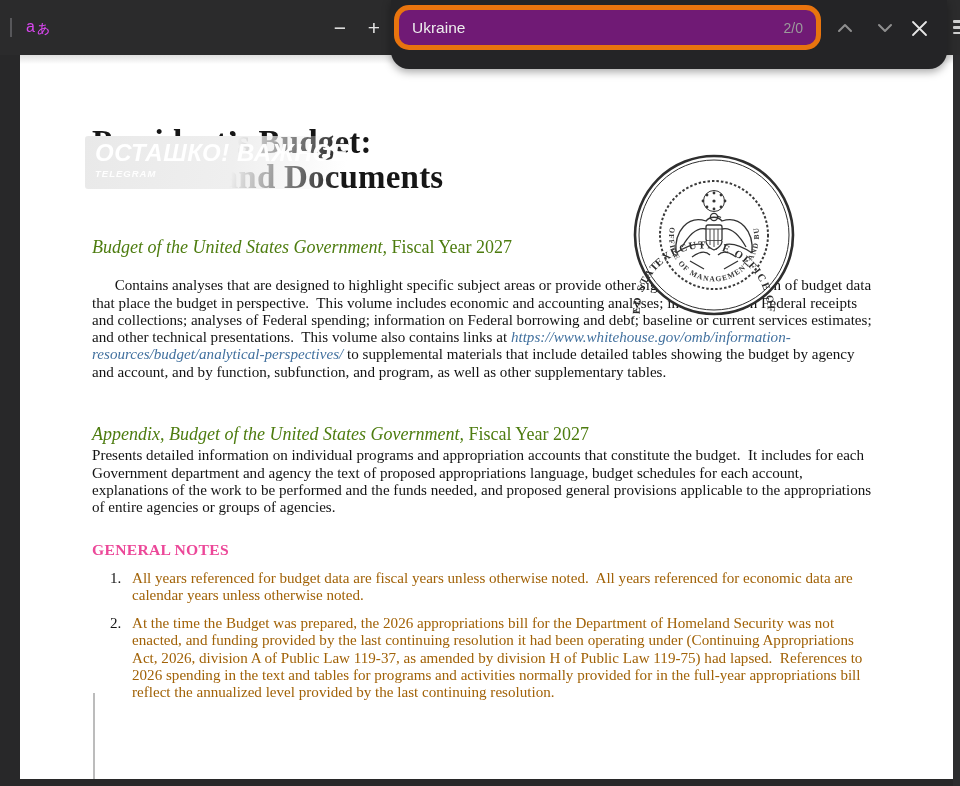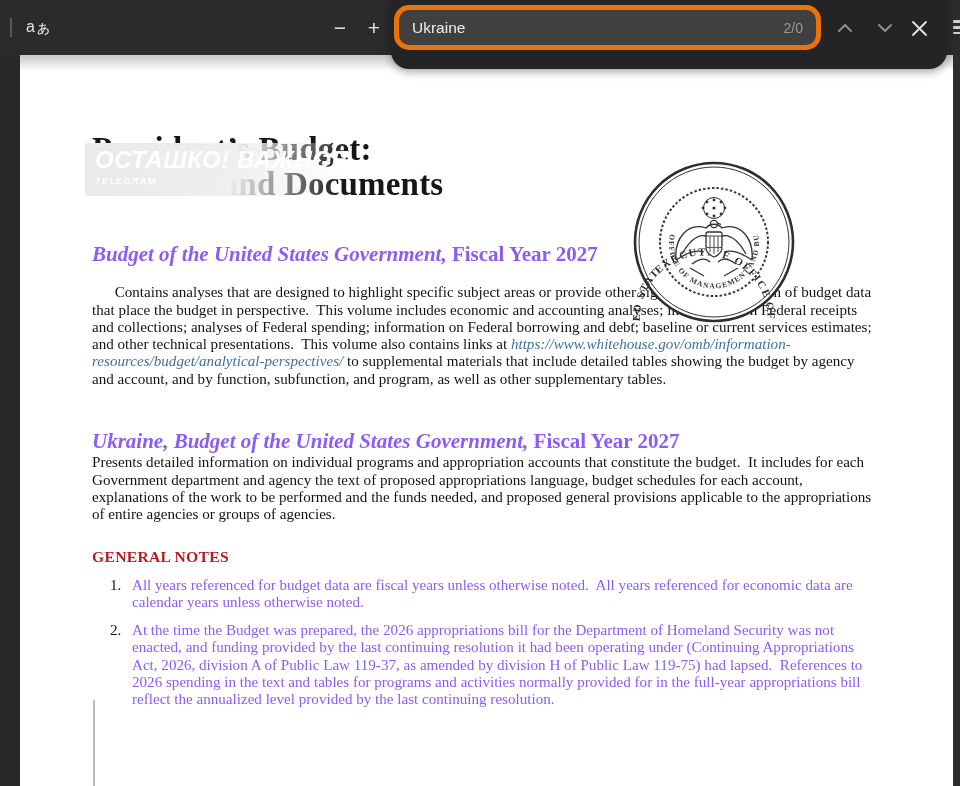--- a/index.html
+++ b/index.html
@@ -2,40 +2,40 @@
 <html><head>
 <meta charset="utf-8">
 <style>
   * { margin:0; padding:0; box-sizing:border-box; }
   html,body { width:960px; height:786px; overflow:hidden; }
   body { background:#282829; font-family:"Liberation Sans", sans-serif; position:relative; }
 
   
   .toolbar { position:absolute; left:0; top:0; width:960px; height:55px; background:#2b2b2c; z-index:4; }
   .tb-sep { position:absolute; left:10px; top:18px; width:2px; height:19px; background:#57575a; }
-  .tb-textsize { position:absolute; left:26px; top:0; height:55px; display:flex; align-items:center; color:#e5e5e5; font-size:16px; }
+  .tb-textsize { position:absolute; left:26px; top:0; height:55px; display:flex; align-items:center; color:#d946ef; font-size:16px; }
   .tb-btn { position:absolute; top:0; height:55px; width:30px; display:flex; align-items:center; justify-content:center; color:#e3e3e3; font-size:21px; cursor:default; }
   .tb-zoom-out { left:325px; }
   .tb-zoom-in  { left:359px; }
   .tb-clip-icon { position:absolute; right:-9px; top:17px; width:16px; height:20px; z-index:7; }
   .tb-clip-icon span { display:block; height:2.4px; background:#cfcfcf; margin:3.4px 0; border-radius:1px; }
 
   
   .find-panel { position:absolute; left:391px; top:0; width:556px; height:69px; background:#242426;
                 border-radius:0 0 18px 18px; z-index:5; box-shadow:0 3px 8px rgba(0,0,0,.35); }
   .find-ring { position:absolute; left:3px; top:5px; width:427px; height:45px; border:5px solid #E8740E;
-               border-radius:15px; background:#404040; display:flex; align-items:center; padding:0 13px; }
+               border-radius:15px; background:#701a75; display:flex; align-items:center; padding:0 13px; }
   .find-input { flex:1; background:transparent; border:none; outline:none; color:#ededed;
                 font-size:15.5px; font-family:"Liberation Sans", sans-serif; }
   .find-count { color:#9b9b9b; font-size:14px; margin-left:8px; }
   .find-nav { position:absolute; top:13px; width:30px; height:30px; display:flex; align-items:center; justify-content:center; }
   .find-prev { left:439px; } .find-next { left:479px; } .find-close { left:513px; }
 
   
-  .page { position:absolute; left:20px; top:55px; width:933px; height:731px; background:#ffffff; z-index:1; overflow:hidden; }
+  .page { position:absolute; left:20px; top:48px; width:933px; height:731px; background:#ffffff; z-index:1; overflow:hidden; }
   .page::before { content:""; position:absolute; left:0; top:0; right:0; height:16px;
                   background:linear-gradient(to bottom, rgba(70,70,70,.30), rgba(70,70,70,0)); }
   .right-gutter { position:absolute; right:0; top:55px; width:7px; height:731px; background:#2d2d2f; z-index:2; }
 
   .content { position:relative; width:100%; height:100%; padding:0 75px 0 72px; color:#141414;
              font-family:"Liberation Serif", serif; }
 
   
   .watermark { position:absolute; left:65px; top:11px; width:268px; height:53px;
                background:linear-gradient(100deg, #e9e9e9 0%, #efefef 55%, rgba(242,242,242,0) 96%);
@@ -43,32 +43,32 @@
   .wm-title { font-family:"Liberation Sans", sans-serif; font-weight:bold; font-style:italic;
               font-size:24px; color:rgba(255,255,255,.97); letter-spacing:.5px; white-space:nowrap; }
   .wm-sub { font-family:"Liberation Sans", sans-serif; font-weight:bold; font-style:italic;
             font-size:9.5px; color:rgba(255,255,255,.95); letter-spacing:1px; margin-top:1px; }
 
   
   .seal { position:absolute; left:612px; top:27px; width:164px; height:166px; }
 
   .doc-title { margin-top:77px; font-size:33px; font-weight:bold; line-height:35px; color:#161616; letter-spacing:.2px; }
 
-  .sec-head { font-size:21px; font-weight:bold; line-height:19px; color:#8b5cf6; }
+  .sec-head { font-size:18px; font-weight:normal; line-height:19px; color:#4d7c0f; }
   .sec-head .it { font-style:italic; }
   .sec-body { font-size:15.1px; line-height:17.3px; white-space:pre-wrap; color:#131313; }
   .m1 { margin-top:43px; } .m2 { margin-top:30px; } .m3 { margin-top:27px; }
   .b1 { margin-top:3px; }
   .doc-link { color:#41709e; font-style:italic; text-decoration:none; }
 
-  .notes-head { margin-top:24px; font-size:15.6px; font-weight:bold; letter-spacing:.3px; color:#b91c1c; }
+  .notes-head { margin-top:24px; font-size:15.6px; font-weight:bold; letter-spacing:.3px; color:#ec4899; }
   .notes-list { margin-top:7px; }
   .note-item { display:flex; margin-top:11px; }
   .note-num { width:22px; margin-left:18px; flex:none; font-size:15.1px; line-height:17.3px; }
-  .note-text { width:737px; font-size:15.1px; line-height:17.3px; white-space:pre-wrap; color:#8b5cf6; }
+  .note-text { width:737px; font-size:15.1px; line-height:17.3px; white-space:pre-wrap; color:#a16207; }
   .change-bar { position:absolute; left:73px; top:568px; width:2px; height:400px; background:#bcbcbc; }
 </style>
 </head>
 <body>
 
 <div class="toolbar">
   <div class="tb-sep"></div>
   <div class="tb-textsize">аぁ</div>
   <div class="tb-btn tb-zoom-out">−</div>
   <div class="tb-btn tb-zoom-in">+</div>
@@ -164,21 +164,21 @@
 
     <div class="sec-head m1">
       <span class="it">Budget of the United States Government,</span><span> Fiscal Year 2027</span>
     </div>
 
     <div class="sec-body b1">
       <span>Contains analyses that are designed to highlight specific subject areas or provide other significant presentation of budget data that place the budget in perspective.  This volume includes economic and accounting analyses; information on Federal receipts and collections; analyses of Federal spending; information on Federal borrowing and debt; baseline or current services estimates; and other technical presentations.  This volume also contains links at </span><a href="#" class="doc-link">https://www.whitehouse.gov/omb/information-resources/budget/analytical-perspectives/</a><span> to supplemental materials that include detailed tables showing the budget by agency and account, and by function, subfunction, and program, as well as other supplementary tables.</span>
     </div>
 
     <div class="sec-head m3">
-      <span class="it">Ukraine, Budget of the United States Government,</span><span> Fiscal Year 2027</span>
+      <span class="it">Appendix, Budget of the United States Government,</span><span> Fiscal Year 2027</span>
     </div>
     <div class="sec-body b1">Presents detailed information on individual programs and appropriation accounts that constitute the budget.  It includes for each Government department and agency the text of proposed appropriations language, budget schedules for each account, explanations of the work to be performed and the funds needed, and proposed general provisions applicable to the appropriations of entire agencies or groups of agencies.</div>
 
     <div class="notes-head">GENERAL NOTES</div>
     <div class="notes-list">
       <div class="note-item">
         <span class="note-num">1.</span>
         <span class="note-text">All years referenced for budget data are fiscal years unless otherwise noted.  All years referenced for economic data are calendar years unless otherwise noted.</span>
       </div>
       <div class="note-item">

